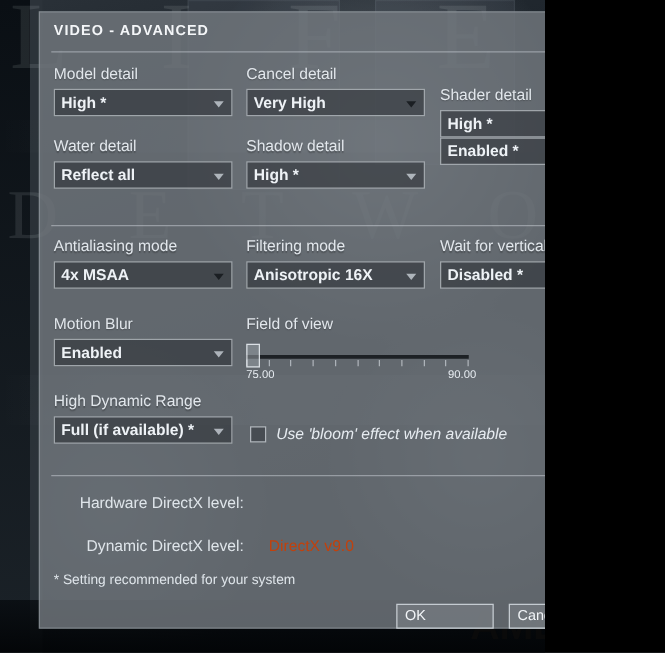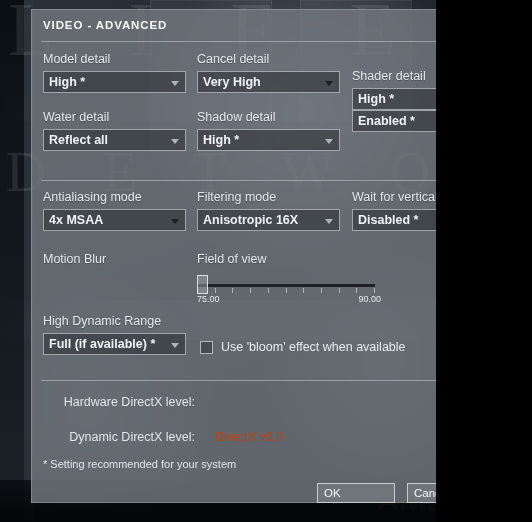--- a/index.html
+++ b/index.html
@@ -248,20 +248,21 @@
     background: rgba(40,44,49,0.45);
     border: 1px solid rgba(222,228,234,0.70);
     box-sizing: border-box;
     flex: none;
   }
   .check-label {
     margin-left: 8px;
     color: #e6ebf0;
     font-size: 12.5px;
     white-space: nowrap;
+    font-style: italic;
   }
 
   
   .dxrow {
     position: absolute;
     display: flex;
     align-items: center;
   }
   .dx-label {
     color: #dfe5ea;
@@ -404,20 +405,24 @@
       <div class="field" style="left:320px;top:150px">
         <div class="field-label">Wait for vertical sync</div>
         <div class="combo">
           <span class="combo-value">Disabled *</span>
           <span class="combo-arrow"></span>
         </div>
       </div>
 
       <div class="field" style="left:11px;top:212px">
         <div class="field-label">Motion Blur</div>
+        <div class="combo">
+          <span class="combo-value">Enabled</span>
+          <span class="combo-arrow"></span>
+        </div>
       </div>
 
       <div class="field" style="left:165px;top:212px">
         <div class="field-label">Field of view</div>
         <div class="slider-wrap">
           <div class="slider-track"></div>
           <div class="slider-ticks" id="fov-ticks">
               <i style="left: 0px;"></i>
               <i style="left: 18px;"></i>
               <i style="left: 35px;"></i>

